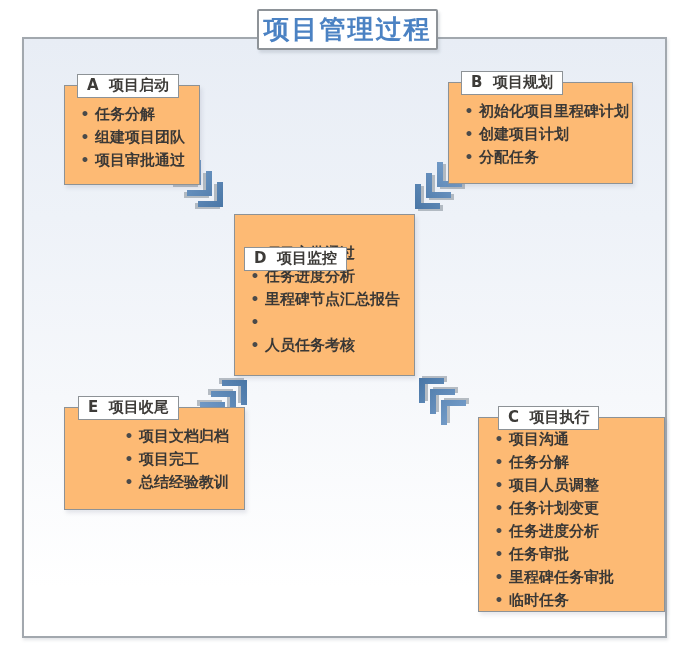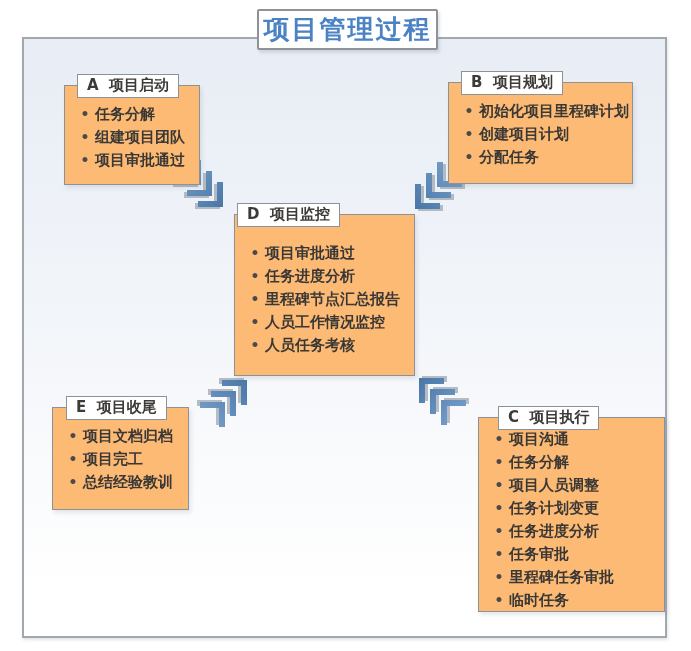--- a/index.html
+++ b/index.html
@@ -27,24 +27,24 @@
     box-shadow:2px 3px 4px rgba(120,130,150,.18);z-index:3;
   }
   .plabel{
     position:absolute;top:-12px;height:22px;line-height:21px;
     background:#ffffff;border:1.5px solid #8d9296;padding:0 9px;
     font-size:15px;font-weight:bold;color:#3d3b38;white-space:pre;z-index:4;
   }
   .box-a{left:64px;top:85px;width:134px;height:98px;}
   .box-b{left:448px;top:82px;width:183px;height:100px;}
   .box-d{left:234px;top:214px;width:179px;height:160px;}
-  .box-e{left:52px;top:407px;width:135px;height:101px;}
+  .box-e{left:64px;top:407px;width:135px;height:101px;padding-left:44px;}
   .box-c{left:452px;top:417px;width:185px;height:193px;margin-left:26px;}
   .box-a .plabel{left:12px;} .box-b .plabel{left:12px;}
-  .box-d .plabel{left:2px;}  .box-e .plabel{left:13px;}
+  .box-d .plabel{left:9px;margin-top:44px;}  .box-e .plabel{left:13px;}
   .box-c .plabel{left:19px;}
   .items{list-style:none;margin:0;padding:0 4px 0 10px;}
   .box-a .items,.box-b .items,.box-e .items{padding-top:17px;}
   .box-d .items{padding-top:27px;}
   .box-c .items{padding-top:10px;}
   .items li{
     display:flex;align-items:baseline;line-height:23px;
     font-size:15px;font-weight:bold;color:#3a3836;white-space:nowrap;
   }
   .dot{flex:0 0 auto;width:20px;text-align:center;color:#4a4a4a;font-size:14px;}
@@ -111,21 +111,20 @@
       <li>
           <span class="dot">•</span>
           <span>任务进度分析</span>
         </li>
       <li>
           <span class="dot">•</span>
           <span>里程碑节点汇总报告</span>
         </li>
       <li>
           <span class="dot">•</span>
-          <span>人员工作情况监控</span>
         </li>
       <li>
           <span class="dot">•</span>
           <span>人员任务考核</span>
         </li>
     </ul>
   </div>
 
   <div class="pbox box-e">
     <span class="plabel">E  项目收尾</span>

